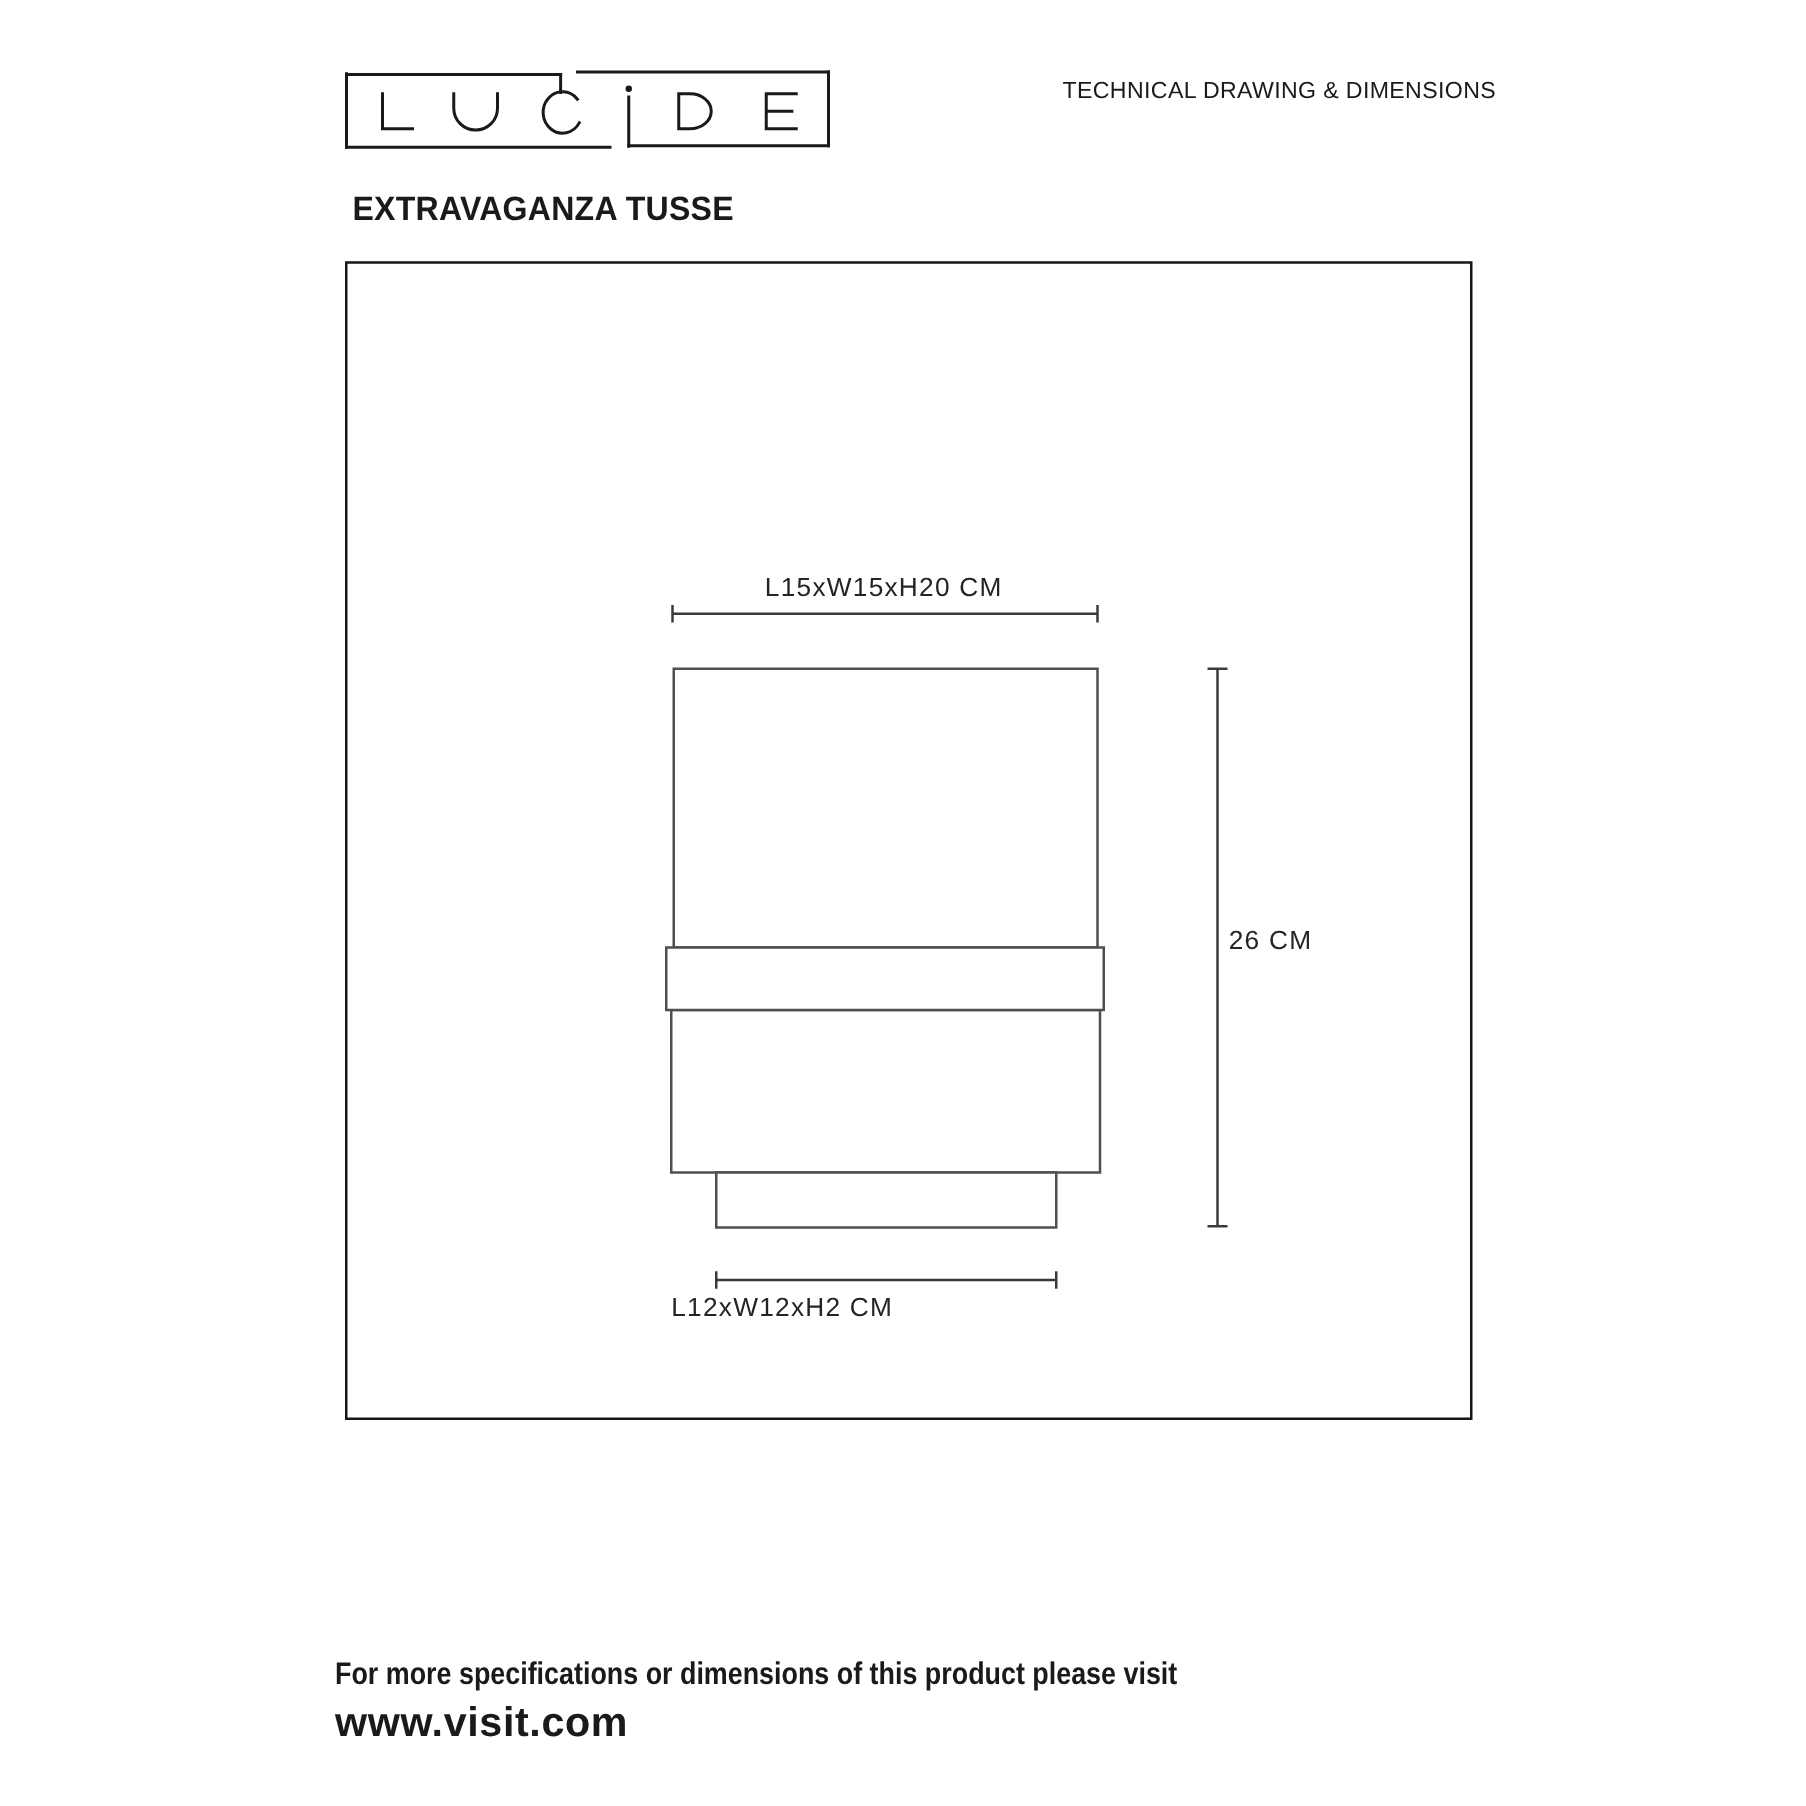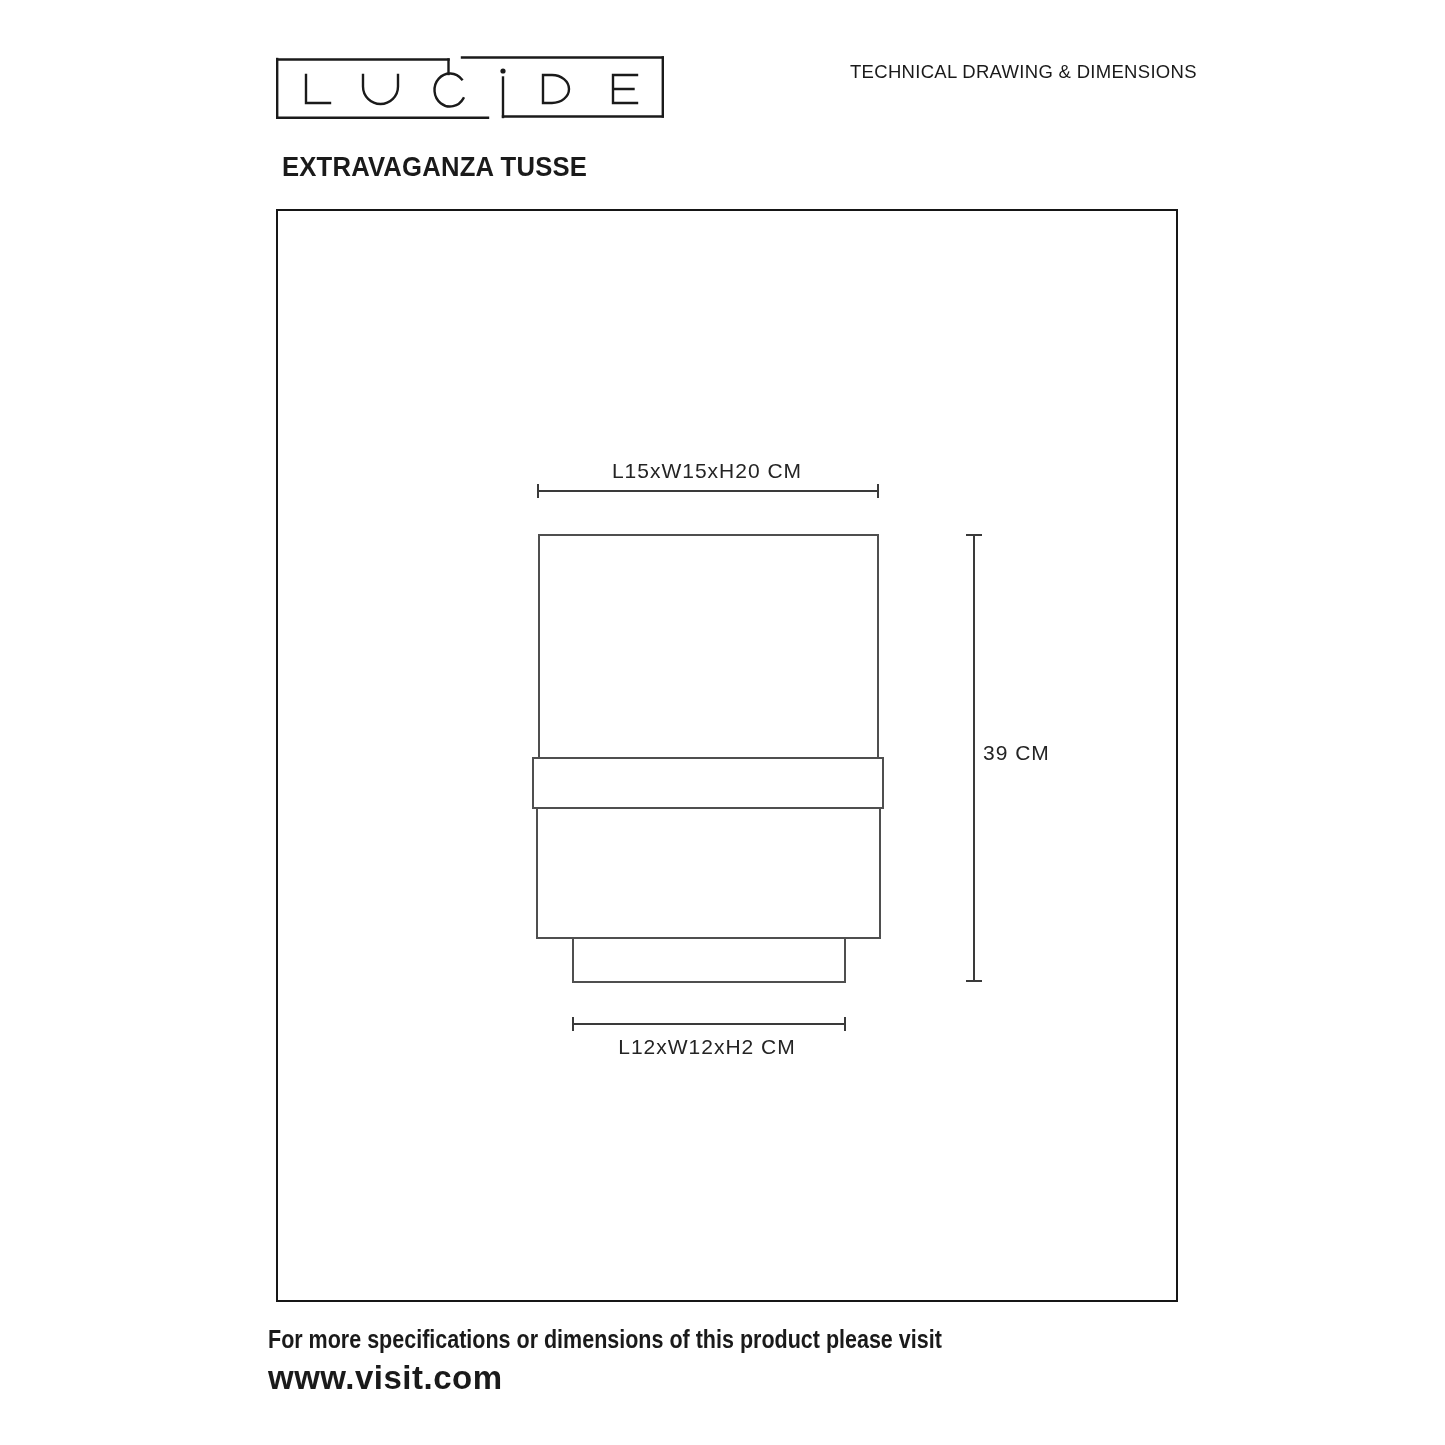--- a/index.html
+++ b/index.html
@@ -31,38 +31,38 @@
     font-size: 27px; font-weight: 700; letter-spacing: 0.2px;
     transform: scaleX(0.95); transform-origin: left top;
     white-space: nowrap;
   }
   .meta { left: 710px; top: 144px; font-size: 18px; font-weight: 700; line-height: 22.5px; }
   .meta-row { white-space: nowrap; transform: scaleX(0.97); transform-origin: left top; }
 
   
   .frame {
     left: 276px; top: 209px;
-    width: 902px; height: 1093px;
+    width: 902px; height: 927px;
     box-sizing: border-box;
     border: 2px solid var(--frameBorder, #161616);
     background: #ffffff;
   }
   .frame svg.lamp { position: absolute; left: 0; top: 0; width: 898px; height: 1089px; }
   .lamp rect { fill: #ffffff; stroke: var(--lampStroke, #4f4f4f); stroke-width: 2; }
   .lamp line { stroke: var(--dimStroke, #3a3a3a); stroke-width: 2; }
 
   .dim-label {
     position: absolute;
     font-size: 21px; letter-spacing: 1px;
     color: var(--labelInk, #242424);
     white-space: nowrap;
   }
   .dim-top    { left: 259px; top: 248px; width: 340px; text-align: center; }
   .dim-right  { left: 705px; top: 530px; }
-  .dim-bottom { left: 259px; top: 824px; width: 340px; text-align: center; }
+  .dim-bottom { left: 259px; top: 824px; width: 340px; }
 
   
   .footer { left: 268px; top: 1325px; }
   .footer-note {
     font-size: 25px; font-weight: 700; white-space: nowrap;
     transform: scaleX(0.86); transform-origin: left top;
   }
   .footer-url {
     margin-top: 5px;
     font-size: 33px; font-weight: 700; letter-spacing: 0.5px; white-space: nowrap;
@@ -120,21 +120,21 @@
       </g>
 
       <g>
         <line x1="295" y1="813" x2="567" y2="813"></line>
         <line x1="295" y1="806" x2="295" y2="820"></line>
         <line x1="567" y1="806" x2="567" y2="820"></line>
       </g>
     </svg>
 
     <div class="dim-label dim-top">L15xW15xH20 CM</div>
-    <div class="dim-label dim-right">39 CM</div>
+    <div class="dim-label dim-right">26 CM</div>
     <div class="dim-label dim-bottom">L12xW12xH2 CM</div>
   </div>
 
   <div class="abs footer">
     <div class="footer-note">For more specifications or dimensions of this product please visit</div>
     <div class="footer-url">www.visit.com</div>
   </div>
 
 </div>
 

